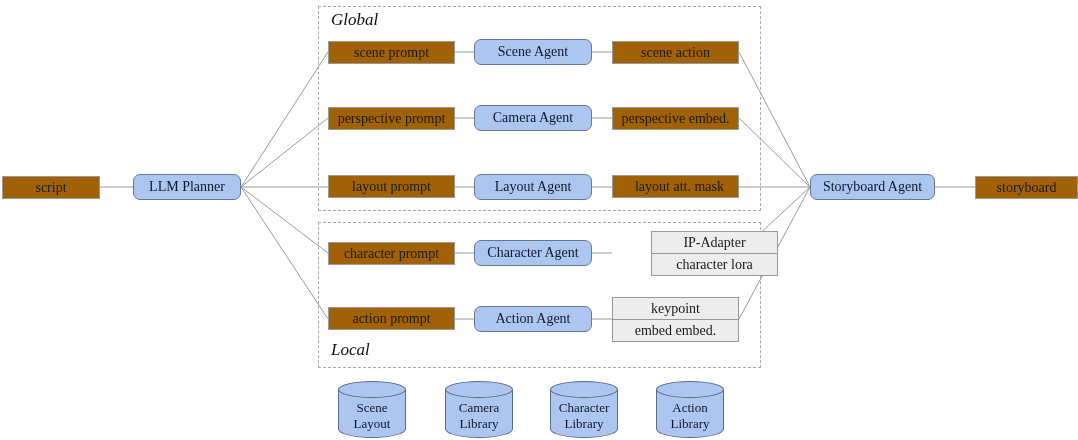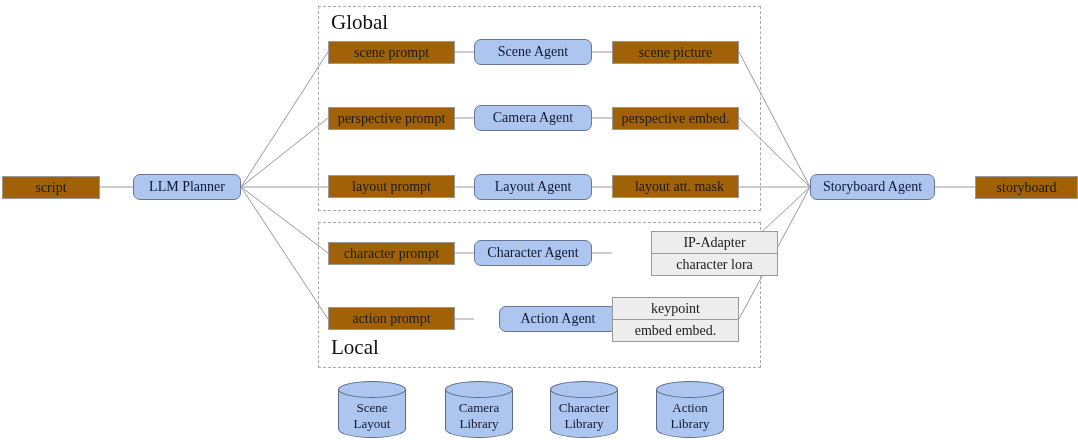--- a/index.html
+++ b/index.html
@@ -18,22 +18,23 @@
     width: 1078px; height: 440px;
     pointer-events: none;
   }
   .group {
     position: absolute;
     border: 1px dashed #a8a8a8;
     box-sizing: border-box;
   }
   .group-label {
     position: absolute;
-    font-size: 21px;
+    font-size: 17px;
     color: #111111;
+    font-style: italic;
   }
   .box {
     position: absolute;
     box-sizing: border-box;
     display: flex;
     align-items: center;
     justify-content: center;
     font-size: 14px;
     white-space: nowrap;
   }
@@ -134,39 +135,39 @@
   </div>
   <div class="group" style="left:318px; top:222px; width:443px; height:146px;">
     <div class="group-label" style="left:12px; bottom:7px;margin-top:36px;">Local</div>
   </div>
 
   <div class="box io" style="left:2px; top:176px; width:98px; height:23px;">script</div>
   <div class="box agent" style="left:133px; top:174px; width:108px; height:26px;">LLM Planner</div>
 
   <div class="box io" style="left:328px; top:41px; width:127px; height:23px;">scene prompt</div>
   <div class="box agent" style="left:474px; top:39px; width:118px; height:26px;">Scene Agent</div>
-  <div class="box io" style="left:612px; top:41px; width:127px; height:23px;">scene picture</div>
+  <div class="box io" style="left:612px; top:41px; width:127px; height:23px;">scene action</div>
 
   <div class="box io" style="left:328px; top:107px; width:127px; height:23px;">perspective prompt</div>
   <div class="box agent" style="left:474px; top:105px; width:118px; height:26px;font-family:Liberation Serif, serif;">Camera Agent</div>
   <div class="box io" style="left:612px; top:107px; width:127px; height:23px;">perspective embed.</div>
 
   <div class="box io" style="left:328px; top:175px; width:127px; height:23px;">layout prompt</div>
   <div class="box agent" style="left:474px; top:174px; width:118px; height:26px;">Layout Agent</div>
   <div class="box io" style="left:612px; top:175px; width:127px; height:23px;padding-left:8px;">layout att. mask</div>
 
   <div class="box io" style="left:328px; top:242px; width:127px; height:23px;">character prompt</div>
   <div class="box agent" style="left:474px; top:240px; width:118px; height:26px;">Character Agent</div>
   <div class="pair" style="left:612px; top:231px; width:127px; height:45px;margin-left:39px;">
     <div class="cell top-cell">IP-Adapter</div>
     <div class="cell">character lora</div>
   </div>
 
   <div class="box io" style="left:328px; top:307px; width:127px; height:23px;">action prompt</div>
-  <div class="box agent" style="left:474px; top:306px; width:118px; height:26px;margin-left:25px;">Action Agent</div>
+  <div class="box agent" style="left:474px; top:306px; width:118px; height:26px;">Action Agent</div>
   <div class="pair" style="left:612px; top:297px; width:127px; height:45px;">
     <div class="cell top-cell">keypoint</div>
     <div class="cell">embed embed.</div>
   </div>
 
   <div class="box agent" style="left:810px; top:174px; width:125px; height:26px;">Storyboard Agent</div>
   <div class="box io" style="left:975px; top:176px; width:103px; height:23px;">storyboard</div>
 
   <div class="cylinder" style="left:338px; top:381px;">
     <div class="cyl-body"></div>

